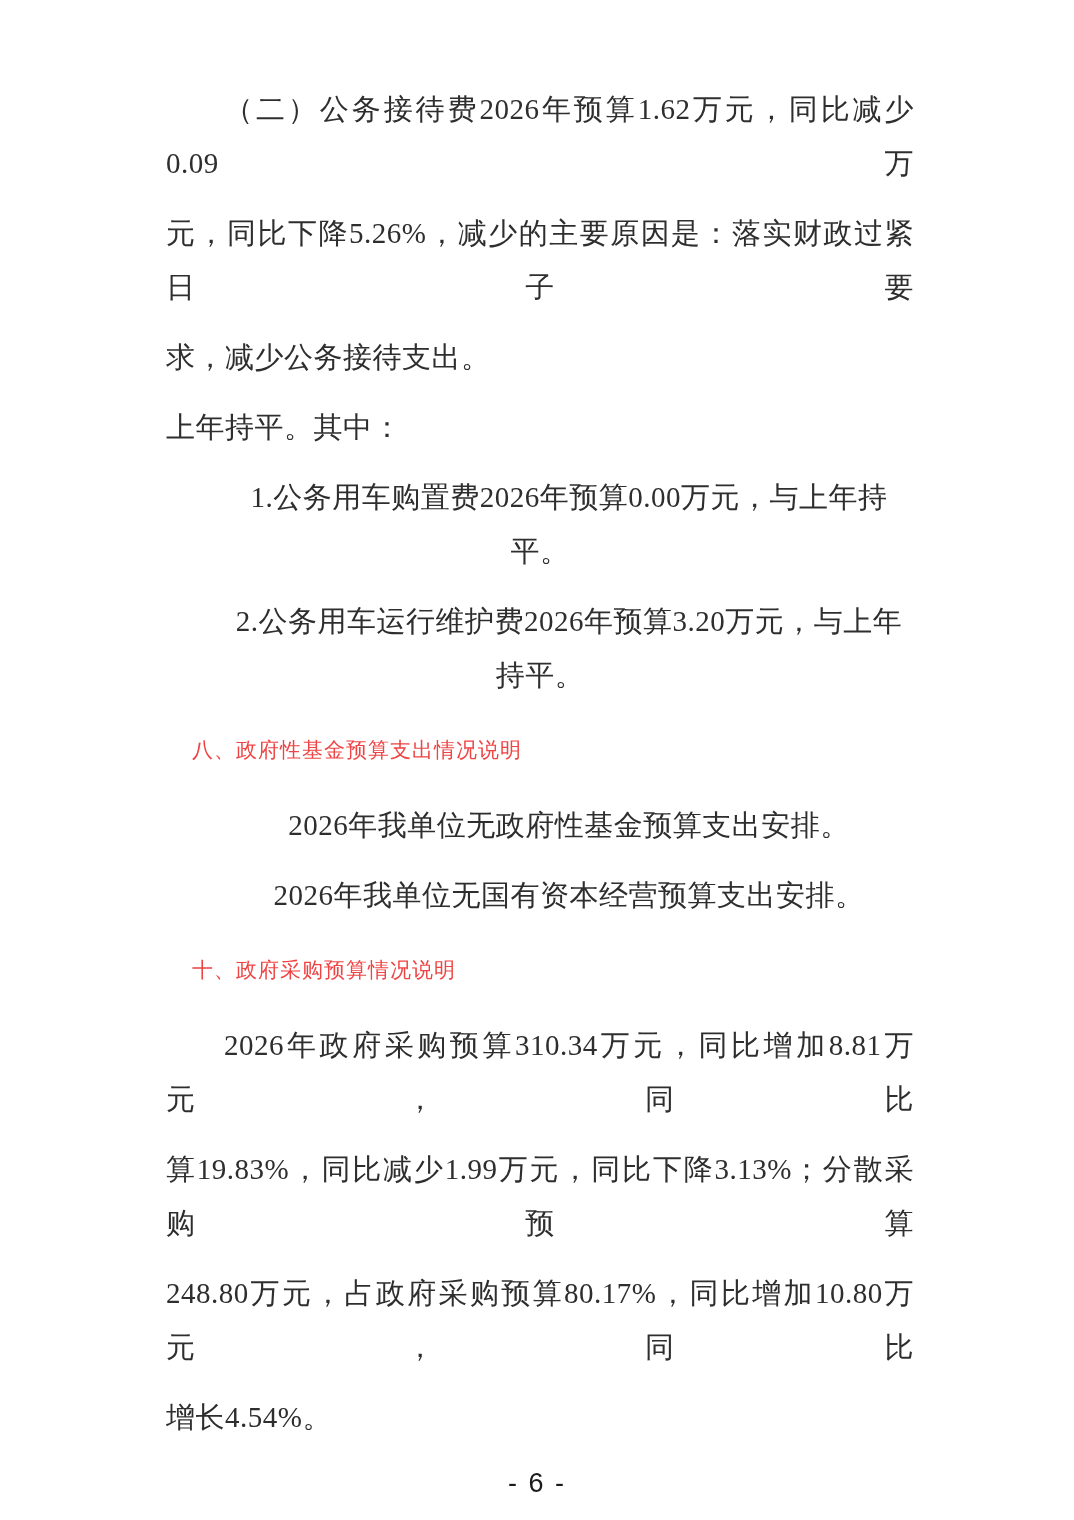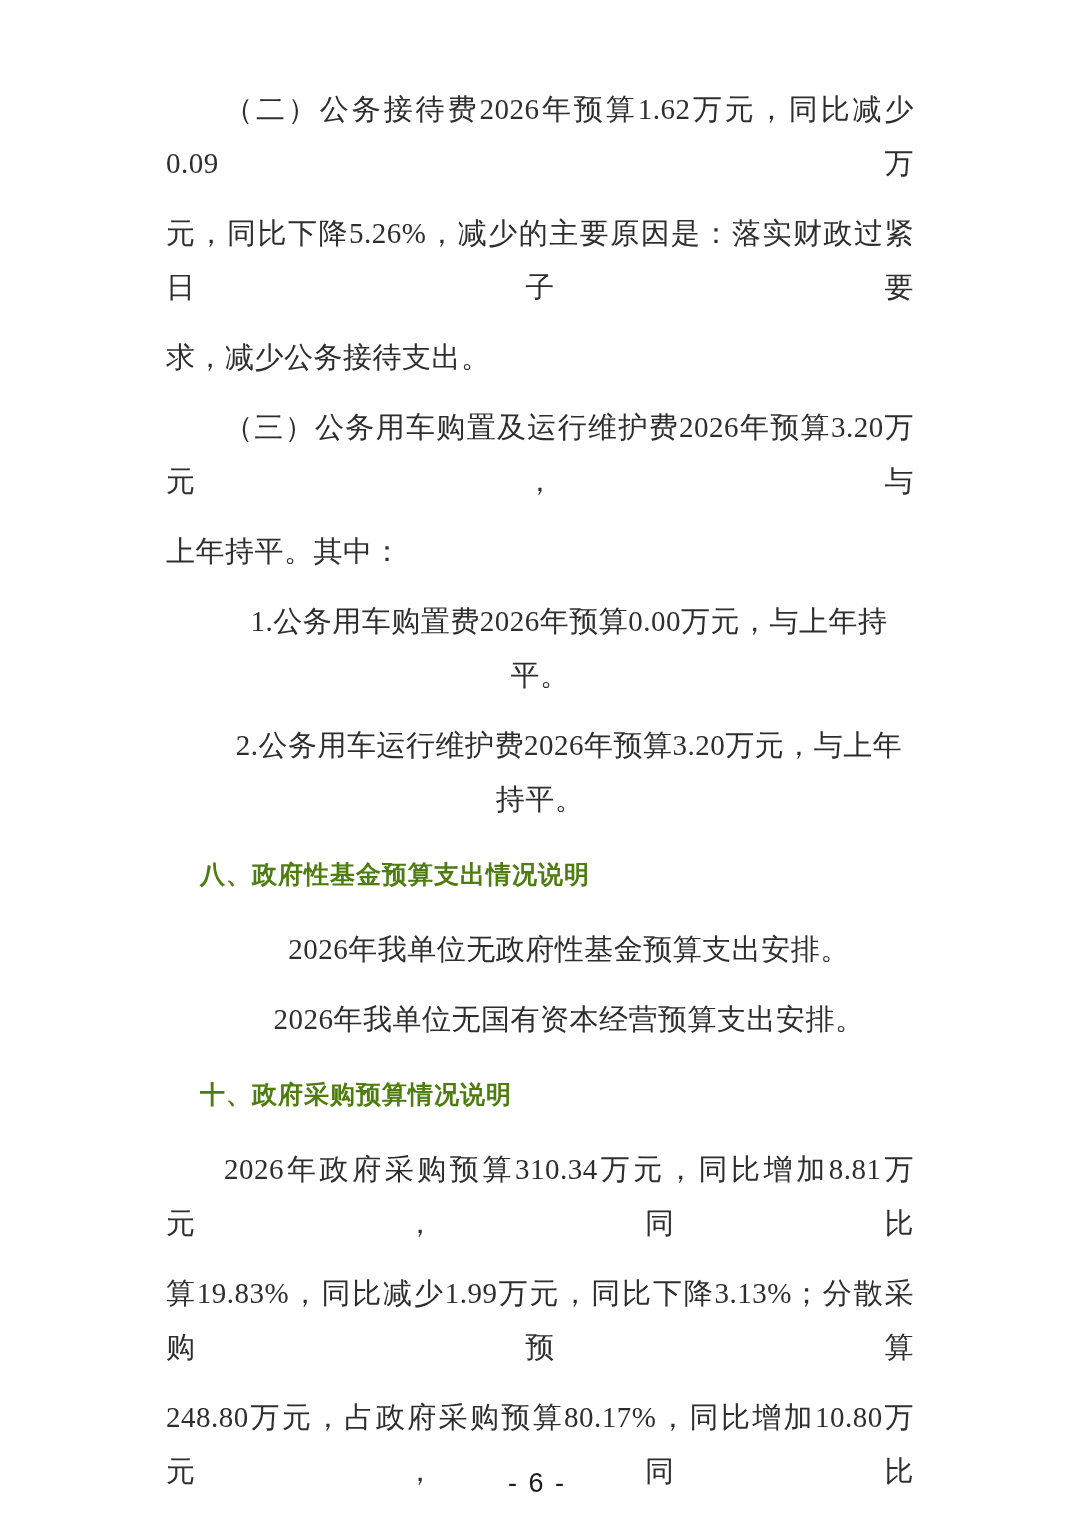--- a/index.html
+++ b/index.html
@@ -31,25 +31,25 @@
   .ind {
     text-indent: 2em;
     text-align: center;
   }
   .just {
     text-align: justify;
     text-align-last: justify;
   }
   .hd {
     font-family: "Liberation Sans", "DejaVu Sans", sans-serif;
-    font-weight: 700;
-    font-size: 25px;
+    font-weight: 400;
+    font-size: 21px;
     line-height: 54px;
     margin: 21px 0;
-    color: #4d7c0f;
+    color: #ef4444;
     text-indent: 2em;
     letter-spacing: 1px;
   }
   .footer {
     position: absolute;
     top: 1466px;
     left: 0;
     width: 100%;
     text-align: center;
     font-family: "Liberation Sans", "DejaVu Sans", sans-serif;
@@ -62,21 +62,20 @@
 </head>
 <body>
 
 <div class="page">
   <div class="doc-body">
 
     <p class="ln ind just">（二）公务接待费2026年预算1.62万元，同比减少0.09万</p>
     <p class="ln just">元，同比下降5.26%，减少的主要原因是：落实财政过紧日子要</p>
     <p class="ln">求，减少公务接待支出。</p>
 
-    <p class="ln ind just">（三）公务用车购置及运行维护费2026年预算3.20万元，与</p>
     <p class="ln">上年持平。其中：</p>
 
     <p class="ln ind">1.公务用车购置费2026年预算0.00万元，与上年持平。</p>
     <p class="ln ind">2.公务用车运行维护费2026年预算3.20万元，与上年持平。</p>
 
     <p class="hd">八、政府性基金预算支出情况说明</p>
     <p class="ln ind">2026年我单位无政府性基金预算支出安排。</p>
 
     <p class="ln ind">2026年我单位无国有资本经营预算支出安排。</p>
 

